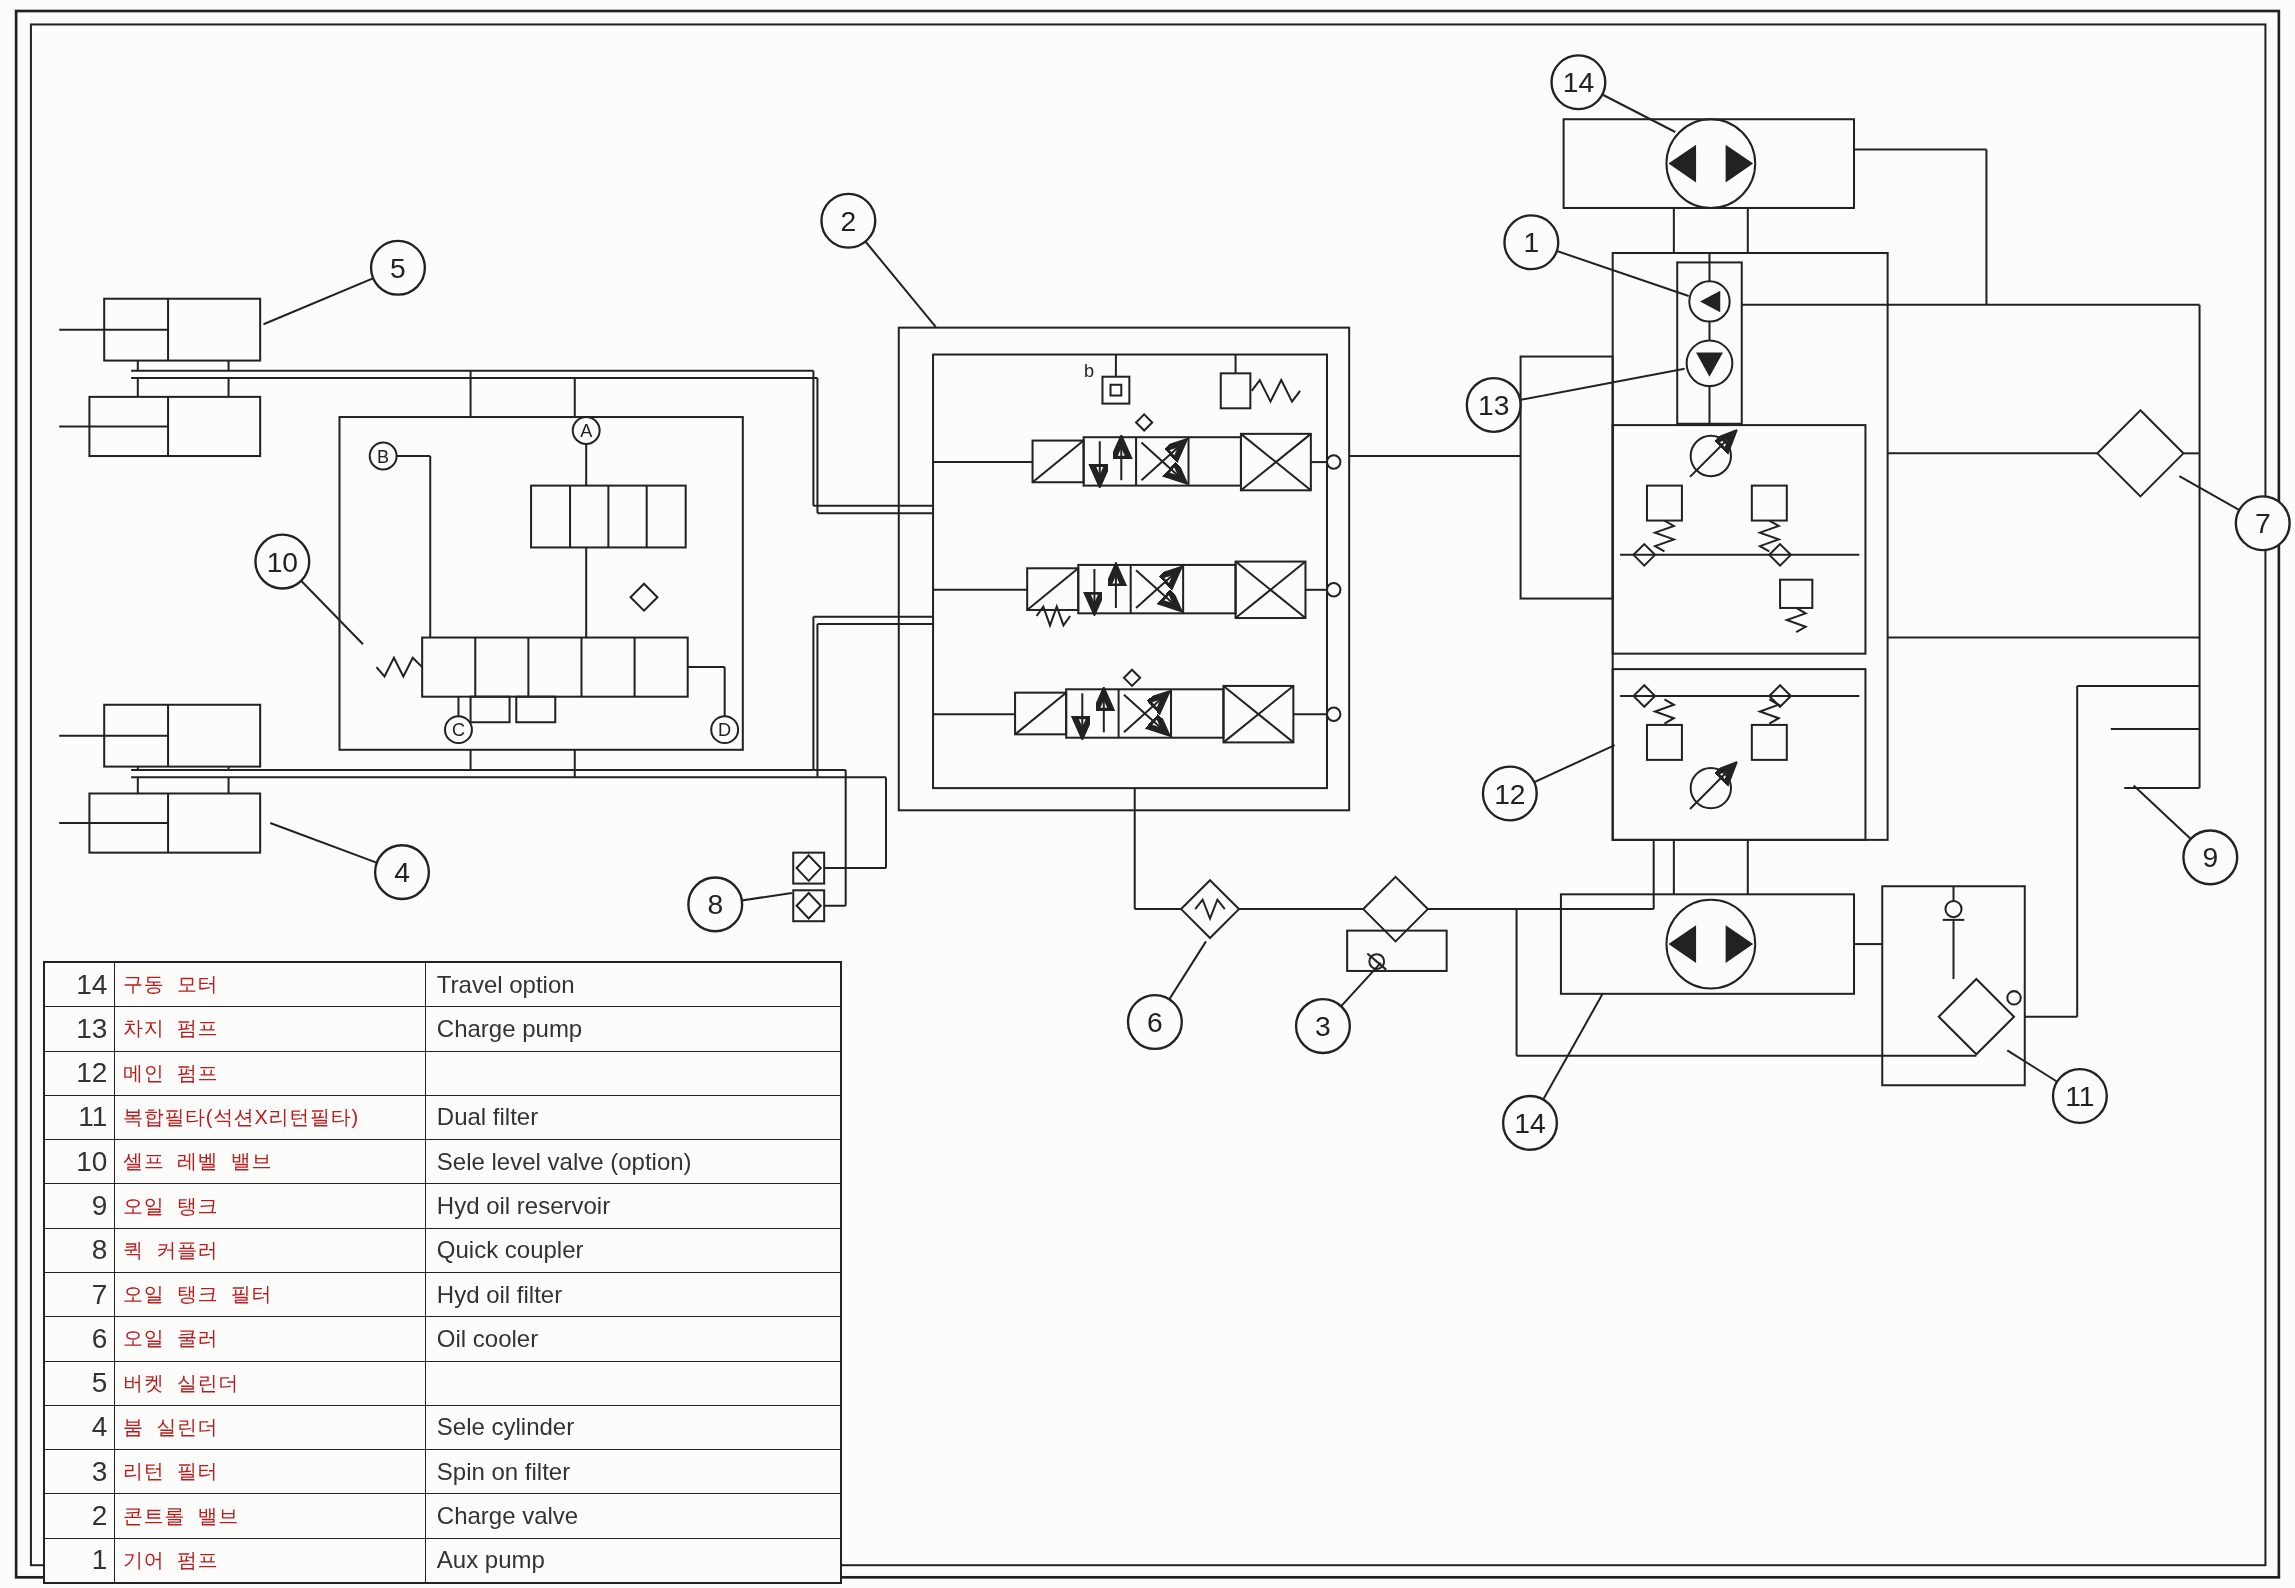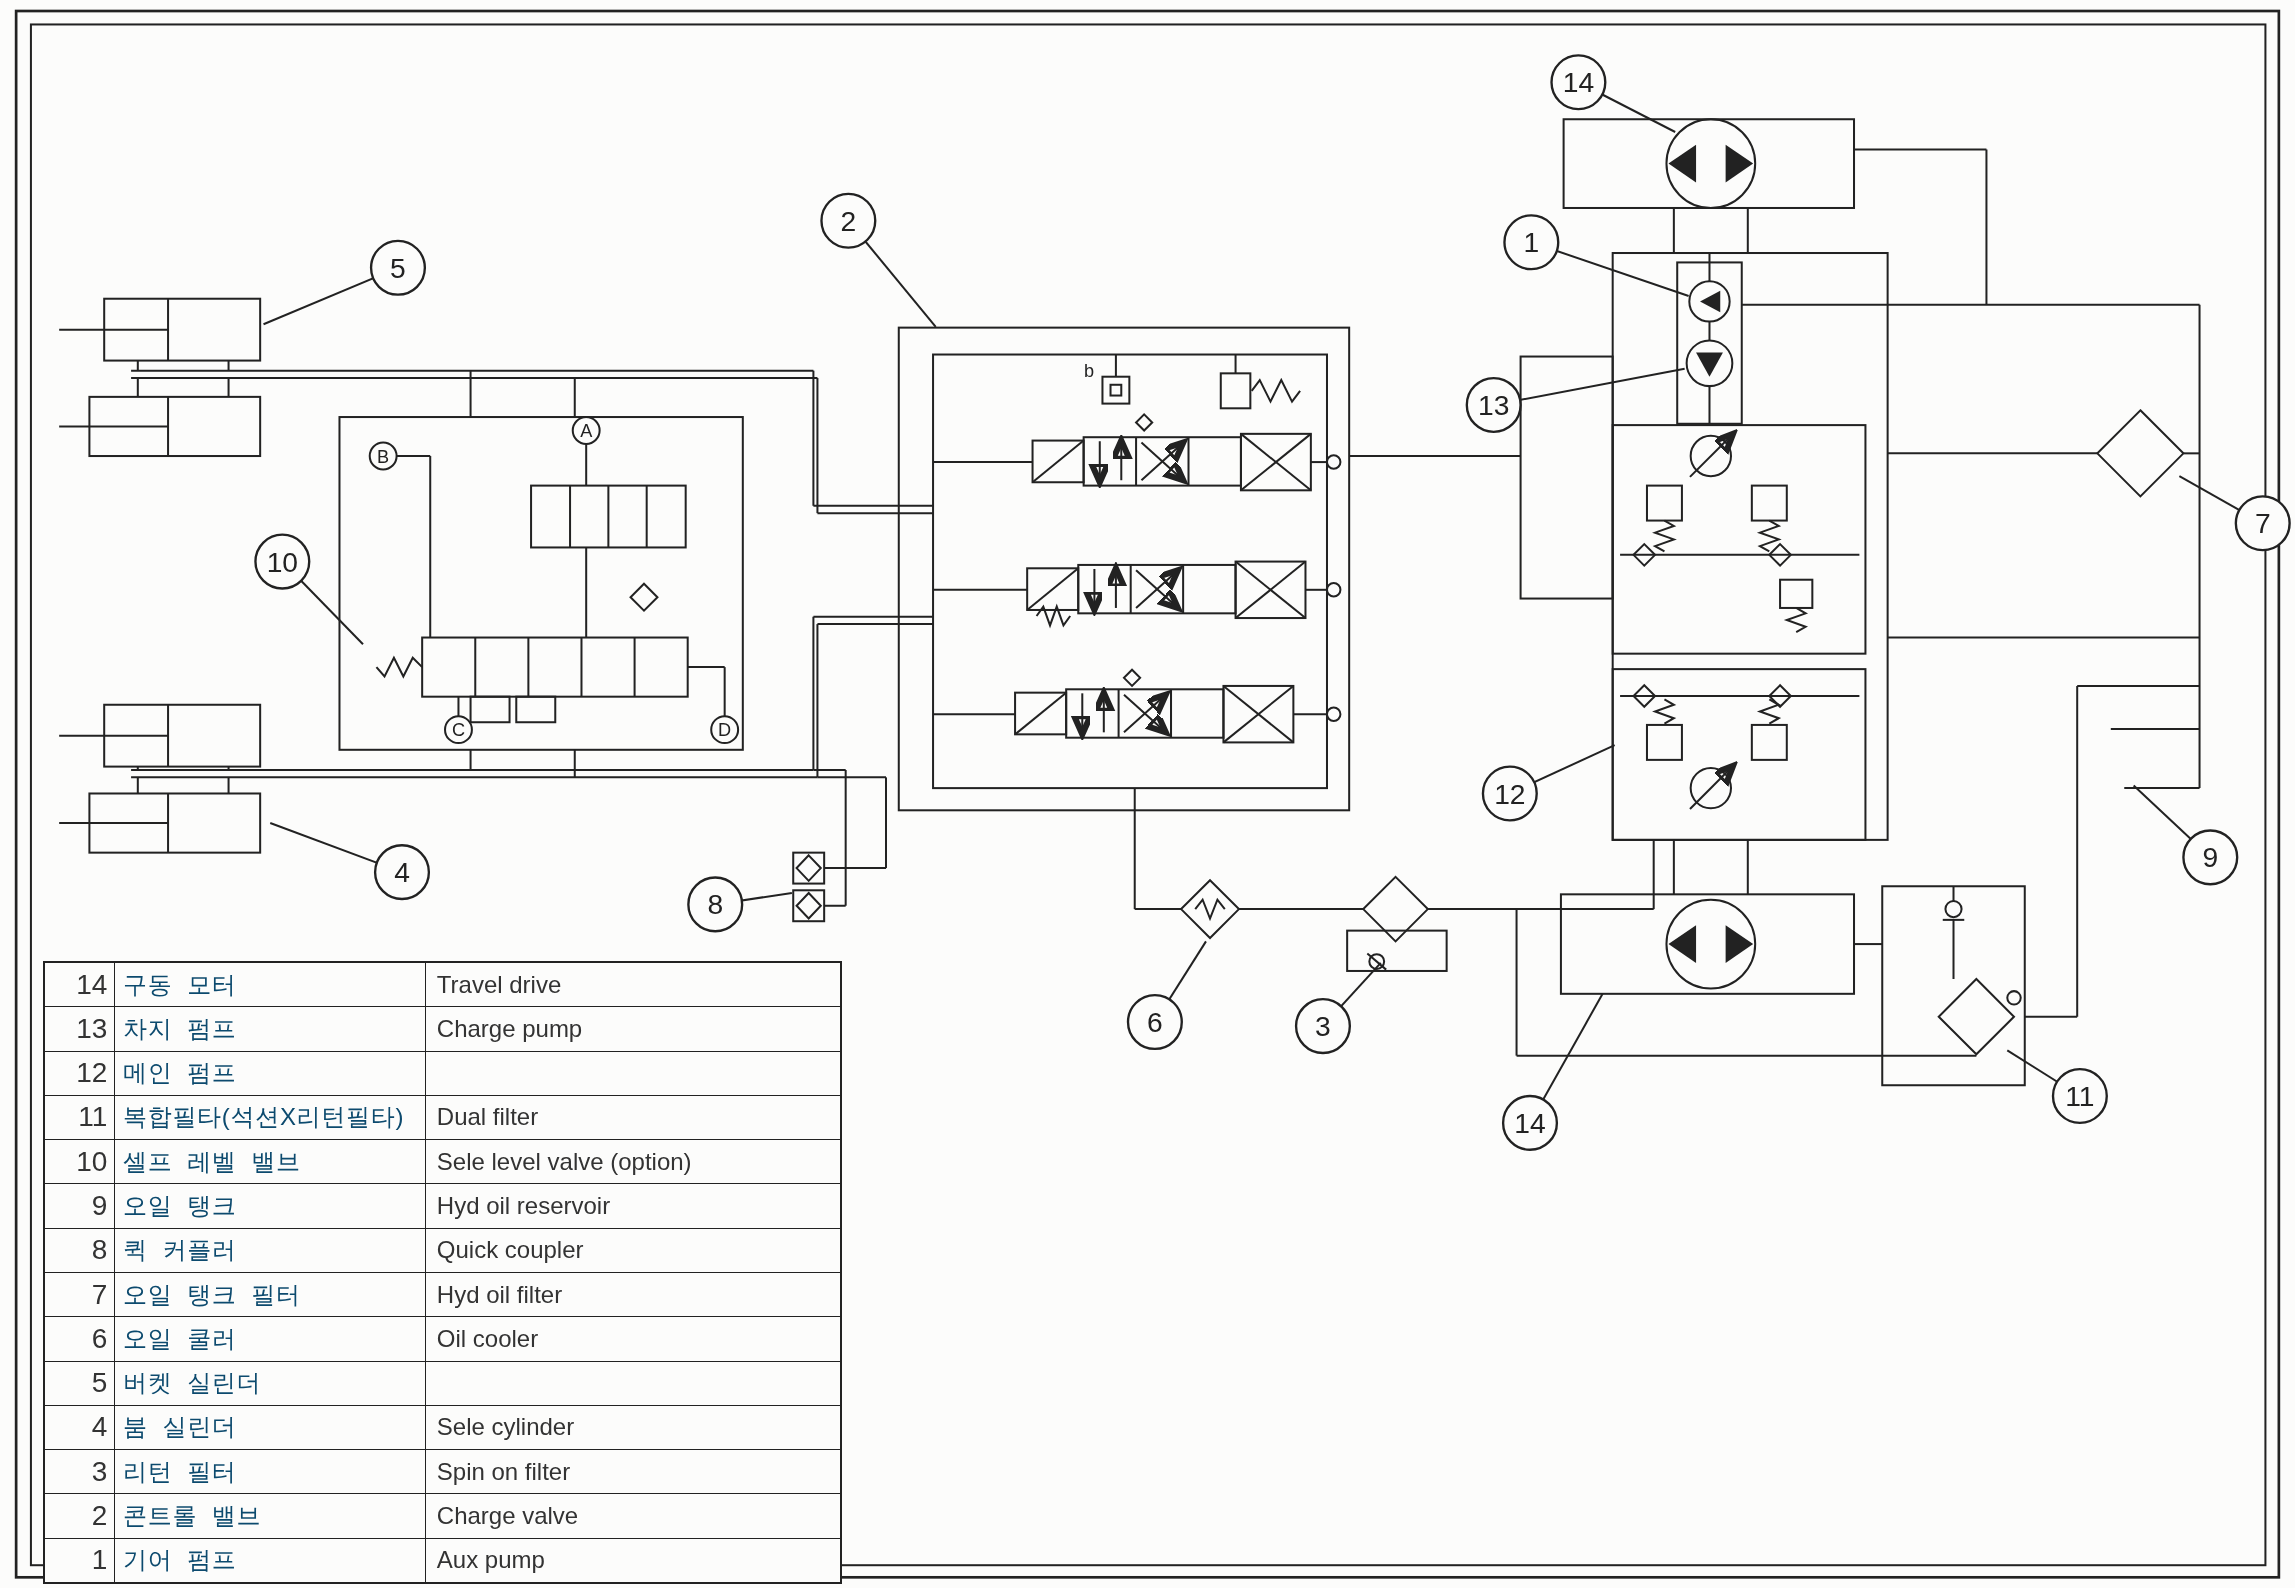--- a/index.html
+++ b/index.html
@@ -24,21 +24,21 @@
     border:2px solid #222;background:#fcfcfb;display:flex;flex-direction:column;box-sizing:border-box;
   }
   .lg-row{flex:1;display:flex;align-items:stretch;}
   .lg-row:not(:first-child){border-top:1.3px solid #222;}
   .lg-no{
     width:70px;border-right:1.3px solid #222;display:flex;align-items:center;
     justify-content:flex-end;padding-right:6.7px;font-size:28px;color:#333;box-sizing:border-box;
   }
   .lg-kr{
     width:311px;border-right:1.3px solid #222;display:flex;align-items:center;
-    padding-left:8px;font-size:24px;letter-spacing:0.7px;white-space:pre;color:#0c4a6e;box-sizing:border-box;
+    padding-left:8px;font-size:20px;letter-spacing:0.7px;white-space:pre;color:#b91c1c;box-sizing:border-box;
   }
   .lg-en{flex:1;display:flex;align-items:center;padding-left:10.8px;font-size:24px;color:#333;}
 </style>
 </head>
 <body>
 
 <div class="page">
 
   <svg class="schematic" width="2295" height="1589" viewBox="0 0 3414 2363" id="svgroot">
     <defs>
@@ -364,21 +364,21 @@
         <line x1="3094" y1="1630" x2="2986" y2="1562"></line>
         <circle cx="3094" cy="1630" r="40" class="callout-circle"></circle>
         <text x="3094" y="1645" class="callout-text">11</text>
       </g>
   </svg>
 
   <div class="legend" id="legend">
       <div class="lg-row">
         <div class="lg-no">14</div>
         <div class="lg-kr">구동  모터</div>
-        <div class="lg-en">Travel drive</div>
+        <div class="lg-en">Travel option</div>
       </div>
       <div class="lg-row">
         <div class="lg-no">13</div>
         <div class="lg-kr">차지  펌프</div>
         <div class="lg-en">Charge pump</div>
       </div>
       <div class="lg-row">
         <div class="lg-no">12</div>
         <div class="lg-kr">메인  펌프</div>
       </div>

